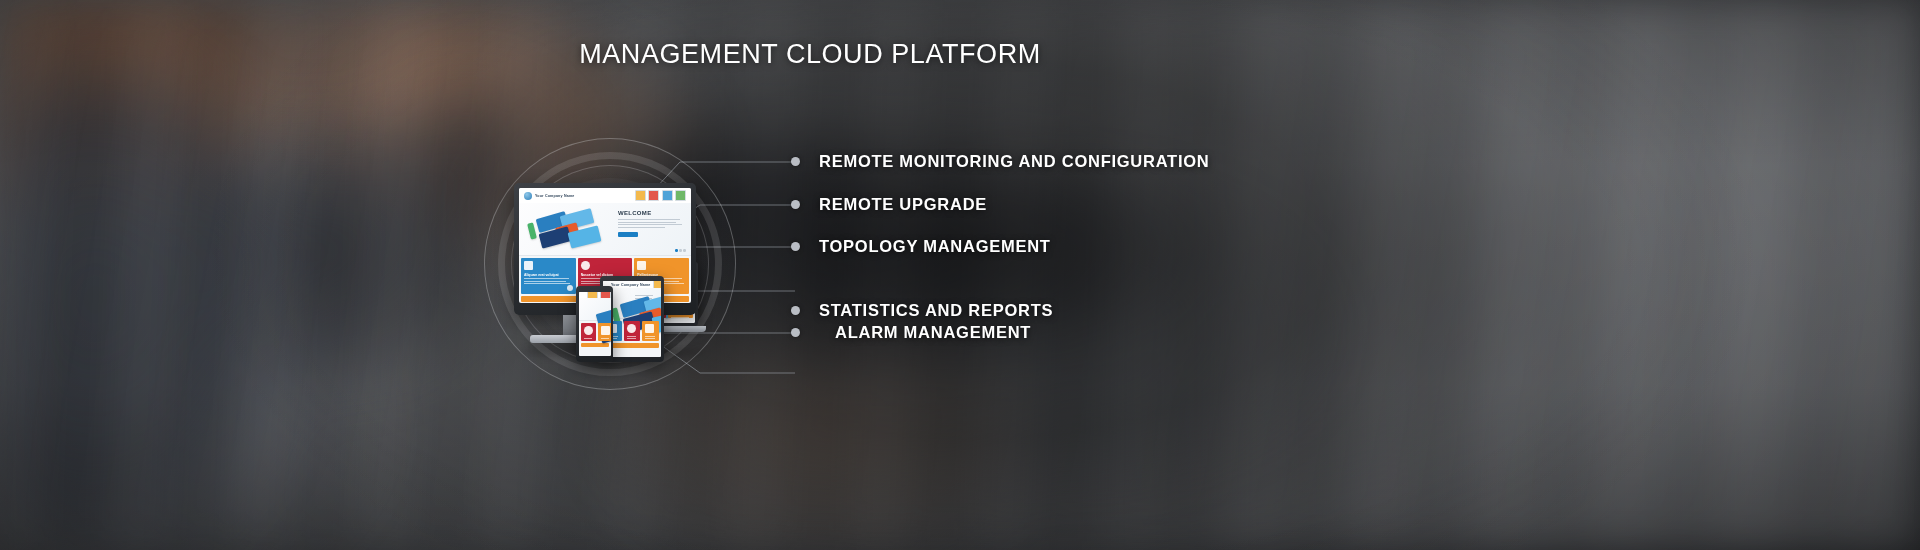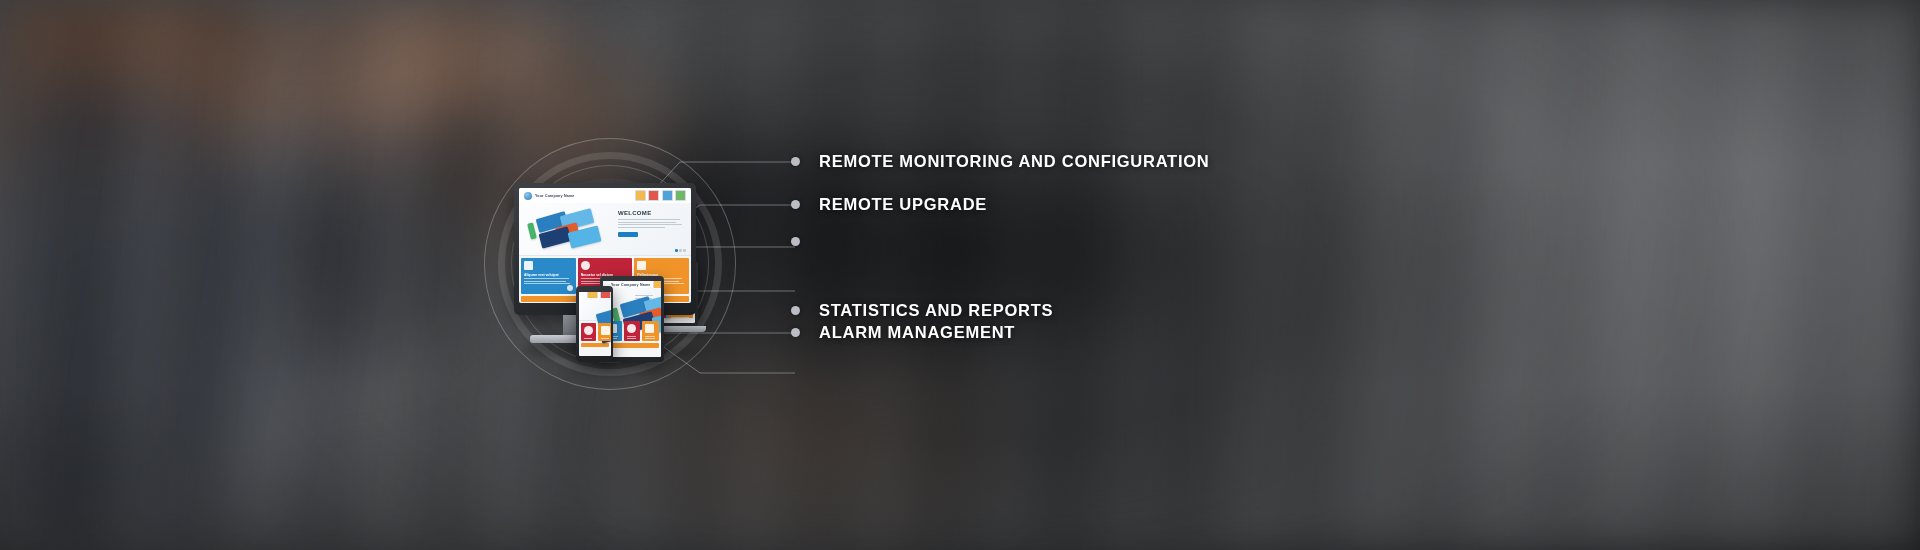--- a/index.html
+++ b/index.html
@@ -389,20 +389,21 @@
 <div id="stage">
 
   <div class="bg-layer bg-base"></div>
   <div class="bg-layer bg-blobs"></div>
   <div class="bg-layer bg-hoodie"></div>
   <div class="bg-layer bg-desk"></div>
   <div class="bg-layer bg-right"></div>
   <div class="bg-layer bg-vignette"></div>
 
   <div class="title-block">
+    <div class="title-line">MANAGEMENT CLOUD PLATFORM</div>
   </div>
 
   <svg class="connectors" viewBox="0 0 1920 550" preserveAspectRatio="none">
     <g fill="none" stroke="#9aa0a8" stroke-width="1" opacity="0.62">
       <polyline points="640,205 680,162 795,162"></polyline>
       <polyline points="628,250 700,205 795,205"></polyline>
       <polyline points="620,247 710,247 795,247"></polyline>
       <polyline points="660,291 715,291 795,291"></polyline>
       <polyline points="660,333 716,333 795,333"></polyline>
       <polyline points="640,330 700,373 795,373"></polyline>
@@ -610,24 +611,25 @@
     <div class="feature" style="left:791px; top:152px;">
       <span class="f-dot"></span>
       <span class="f-label">REMOTE MONITORING AND CONFIGURATION</span>
     </div>
     <div class="feature" style="left:791px; top:195px;justify-content:flex-end;">
       <span class="f-dot"></span>
       <span class="f-label">REMOTE UPGRADE</span>
     </div>
     <div class="feature" style="left:791px; top:237px;">
       <span class="f-dot"></span>
+      <span class="f-label">TOPOLOGY MANAGEMENT</span>
     </div>
     <div class="feature" style="left:791px; top:281px;margin-top:20px;">
       <span class="f-dot"></span>
       <span class="f-label">STATISTICS AND REPORTS</span>
     </div>
-    <div class="feature" style="left:791px; top:323px;">
+    <div class="feature" style="left:791px; top:323px;gap:16px;">
       <span class="f-dot"></span>
       <span class="f-label">ALARM MANAGEMENT</span>
     </div>
   </div>
 
 </div>
 
 </body></html>

